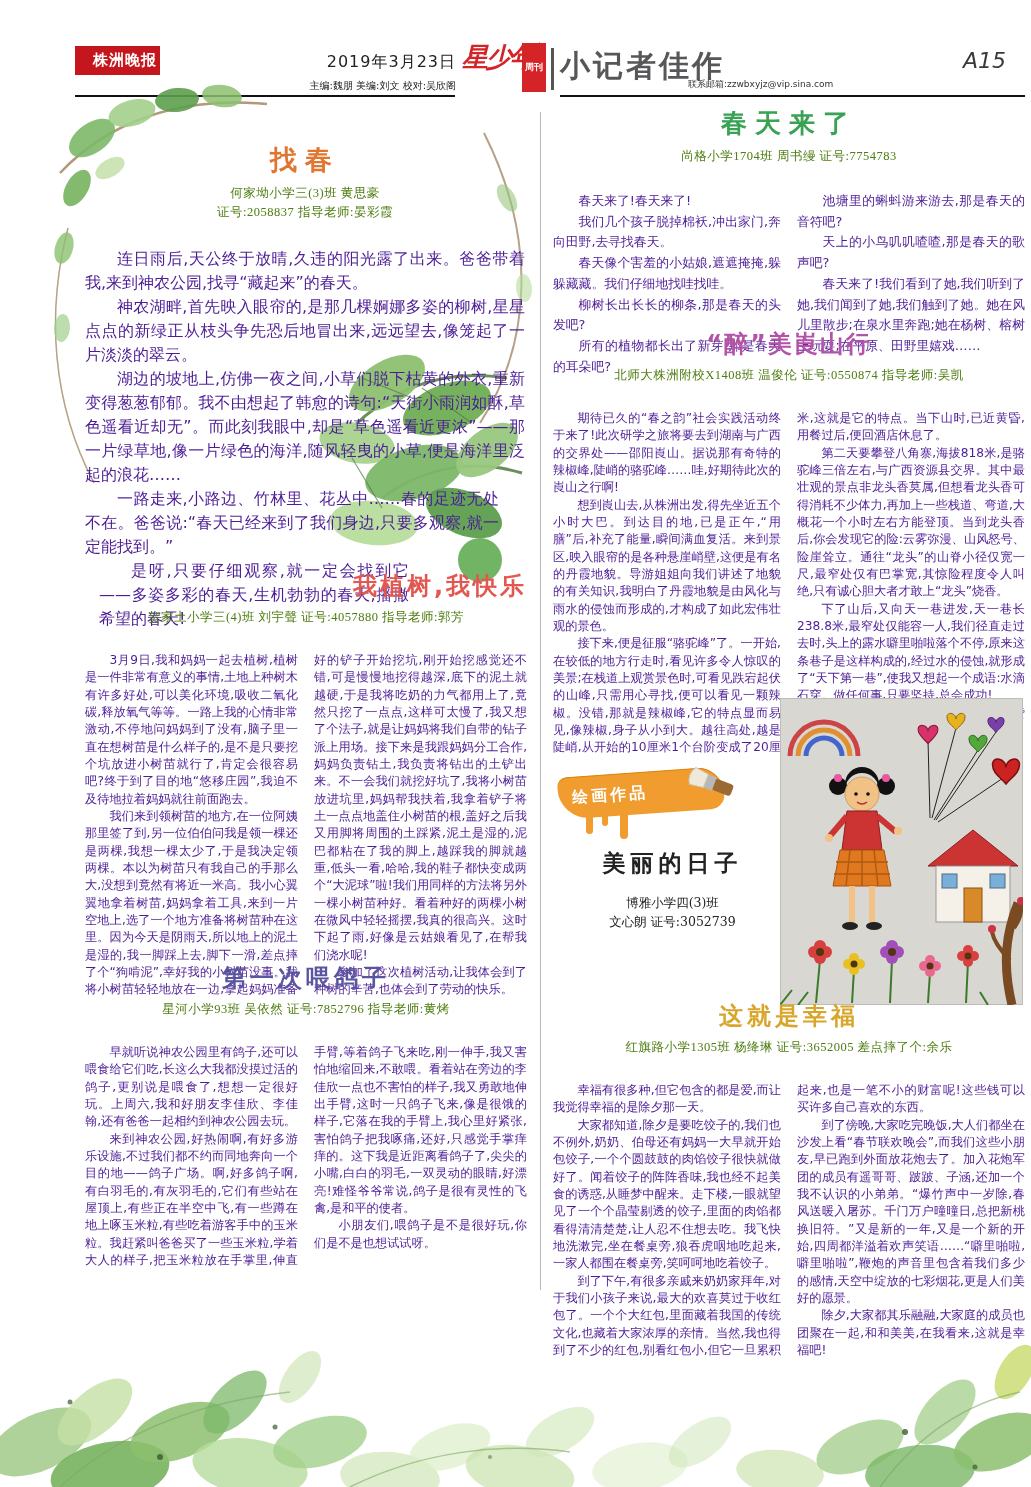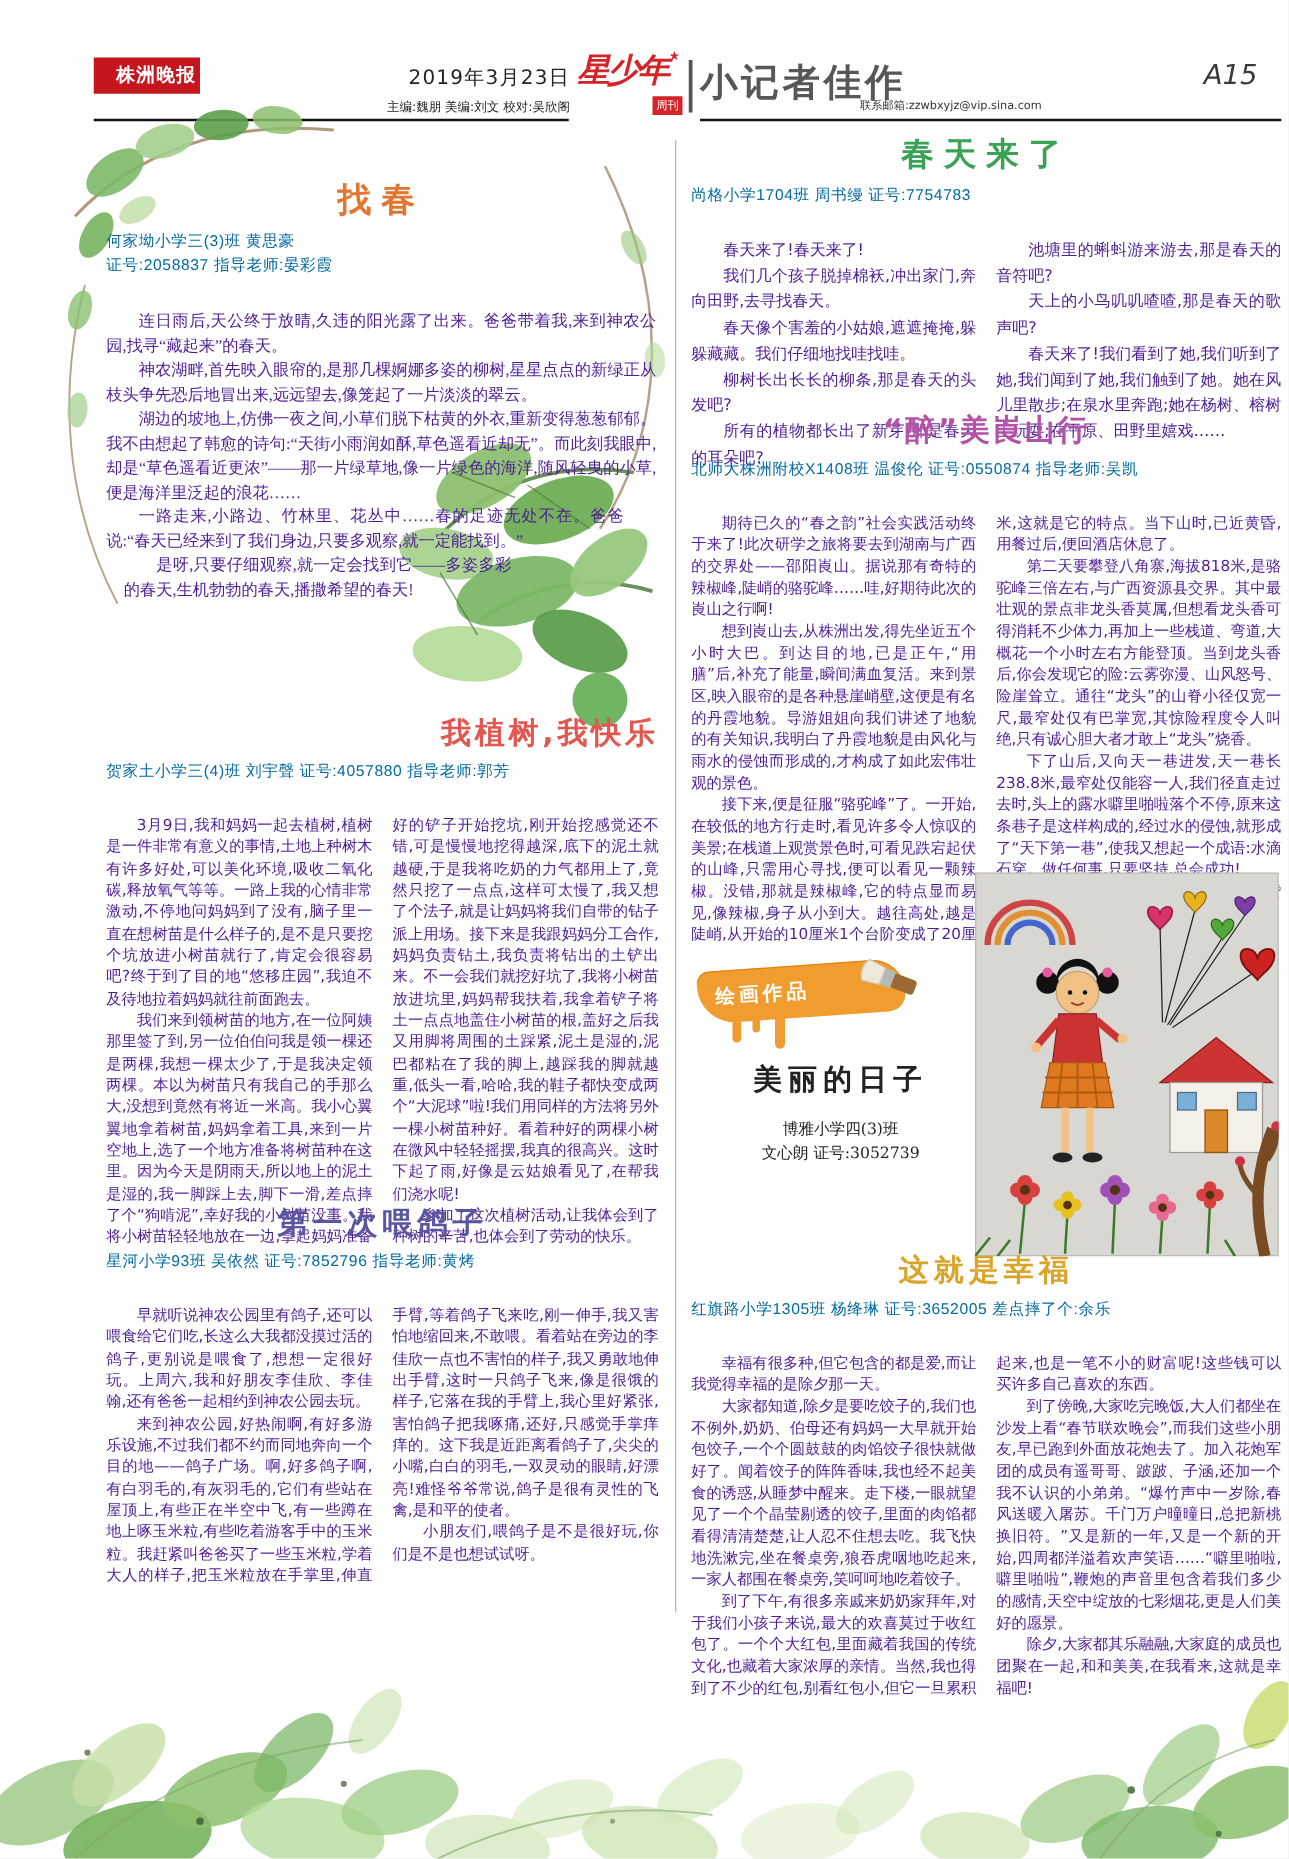--- a/index.html
+++ b/index.html
@@ -17,46 +17,46 @@
     font-family:"DejaVu Serif","Liberation Serif",serif;
     padding-left:15px;
   }
   .hdr-center { position:absolute; left:260px; top:52px; width:196px; text-align:right; }
   .hdr-date { font-size:16px; color:#222; letter-spacing:1px; }
   .hdr-editors { font-size:10px; color:#222; margin-top:6px; }
   .weekly-logo { position:absolute; left:462px; top:44px; width:84px; height:50px; }
   .weekly-main { color:#d42428; font-weight:bold; font-size:26px; font-style:italic;
     line-height:1; letter-spacing:-2px; font-family:"DejaVu Serif","Liberation Serif",serif; }
   .weekly-star { color:#d42428; font-size:10px; position:absolute; right:2px; top:-4px; }
-  .weekly-sub { color:#fff; background:#d42428; font-size:9px; padding:1px 3px;
-    position:absolute; right:0; bottom:2px; }
+  .weekly-sub { color:#fff; background:#d42428; font-size:9px; padding:18px 3px;
+    position:absolute; right:0; bottom:2px;font-weight:bold; }
   .hdr-vbar { position:absolute; left:551px; top:48px; width:3px; height:42px; background:#555; }
   .section-title { position:absolute; left:560px; top:46px; font-size:30px; font-weight:bold;
     color:#57575a; letter-spacing:3px; }
   .hdr-contact { position:absolute; left:688px; top:78px; font-size:9px; color:#333; }
   .page-no { position:absolute; left:963px; top:48px; font-size:22px; font-style:italic; color:#3a3a3a; }
   .rule { position:absolute; height:2px; background:#111; }
   .rule-left { left:75px; top:95px; width:380px; }
   .rule-right { left:560px; top:95px; width:465px; }
   .col-divider { position:absolute; left:540px; top:112px; width:1px; height:1178px; background:#b7b7b7; }
   
   .article { position:absolute; z-index:2; }
   .a-title { text-align:center; font-weight:bold; margin:0; }
-  .a-byline { text-align:left; font-size:12.5px; color:#0369a1; margin-top:7px; letter-spacing:0.5px;
-    font-family:Liberation Sans, sans-serif; }
+  .a-byline { text-align:center; font-size:12.5px; color:#4d7c0f; margin-top:7px; letter-spacing:0.5px;
+    font-family:Liberation Serif, serif; }
   .a-body { margin-top:26px; font-size:12.2px; line-height:1.42; color:#4c1d95; }
   .a-body p { margin:0; text-indent:2em; text-align:justify; }
   .cols2 { column-count:2; column-gap:16px; }
   .t-zhaochun { color:#e0762f; font-size:27px; letter-spacing:8px; }
   .t-zhishu  { color:#e25750; font-size:24px; letter-spacing:3px;text-align:right; }
   .t-weigezi { color:#5b55a0; font-size:24px; letter-spacing:4px; }
   .t-chuntian{ color:#3aa254; font-size:26px; letter-spacing:8px; }
   .t-langshan{ color:#b353a8; font-size:24px; letter-spacing:2px; }
   .t-xingfu  { color:#d8a62a; font-size:24px; letter-spacing:4px; }
-  #art-zhaochun .a-body { font-size:13px; line-height:1.5;font-family:Liberation Serif, serif; }
+  #art-zhaochun .a-body { font-size:16px; line-height:1.5; }
   #art-zhaochun .a-body p.narrow { width:310px; margin-left:14px; }
   #art-chuntian .a-body { font-size:12.8px; line-height:1.62; }
   
   .badge { position:absolute; left:558px; top:772px; width:152px; height:42px; z-index:3;
     background:#f09c2e; border-radius:10px 26px 14px 30px; transform:rotate(-4deg);
     display:flex; align-items:center; padding-left:14px; box-shadow:0 1px 0 #d9860f inset; }
   .badge-label { color:#fff; font-weight:bold; font-size:16px; letter-spacing:3px; }
   .badge-brush { position:absolute; right:-14px; top:-6px; }
   .drip { position:absolute; background:#f09c2e; border-radius:0 0 6px 6px; }
   .drip1 { left:586px; top:812px; width:7px; height:22px; }

